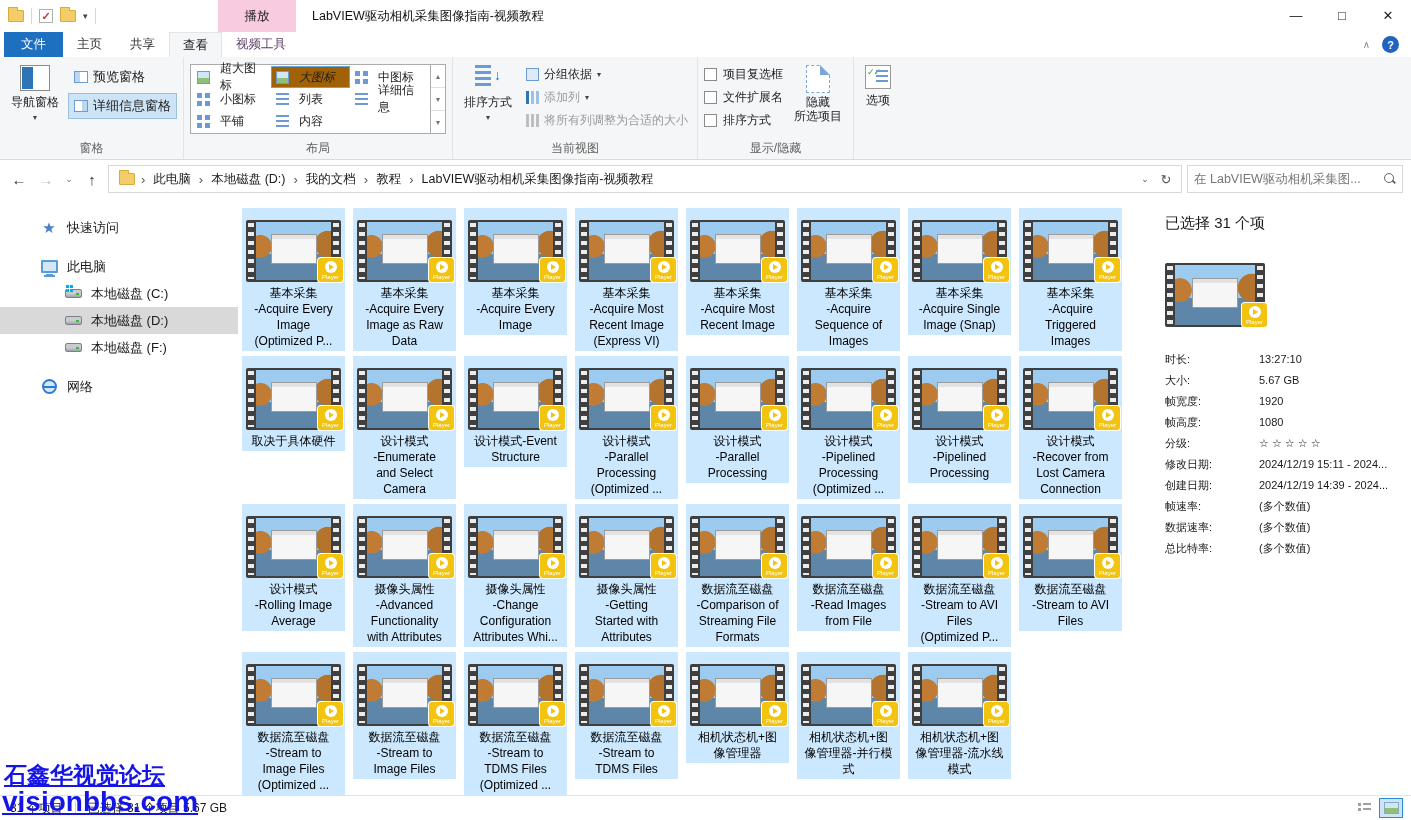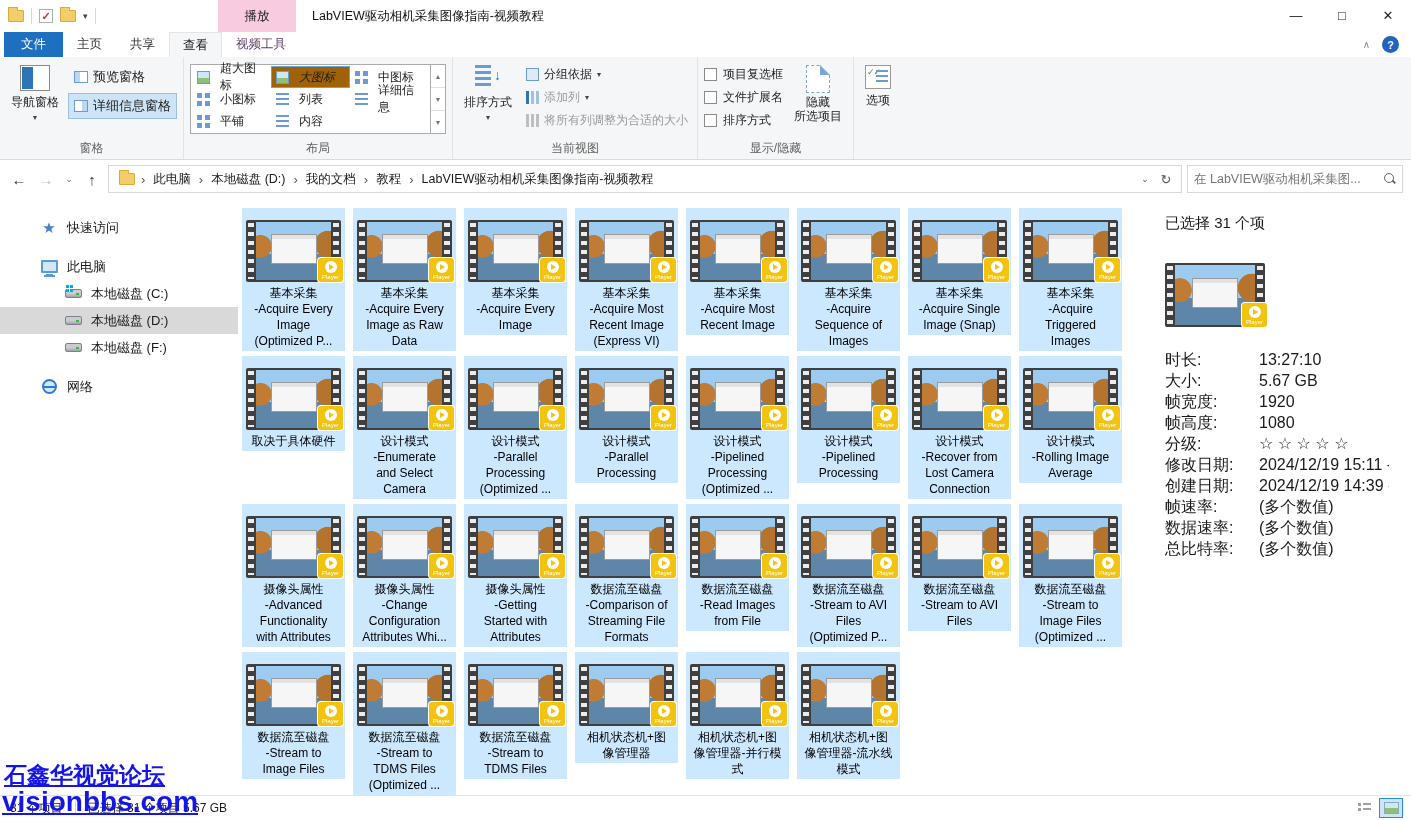--- a/index.html
+++ b/index.html
@@ -144,21 +144,21 @@
   .badge { position:absolute; right:-2px; bottom:0; width:25px; height:24px; background:#f2c40f; border-radius:3px; display:flex; flex-direction:column; align-items:center; justify-content:center; gap:1px; box-shadow:0 0 0 1px #fff; }
   .badge-circle { width:12px; height:12px; border-radius:50%; background:#fff; position:relative; }
   .badge-circle::after { content:""; position:absolute; left:4.5px; top:3px; border-left:5px solid #f2c40f; border-top:3px solid transparent; border-bottom:3px solid transparent; }
   .badge-label { font-size:6px; color:#fff; line-height:6px; }
   .caption { font-size:12px; line-height:16px; text-align:center; color:#000; white-space:pre-line; }
 
   .details-pane { width:262px; flex:none; padding:16px 22px 0 16px; }
   .dheader { font-size:15px; color:#1a1a1a; margin-bottom:30px; }
   .dthumb { width:100px; height:64px; position:relative; margin-bottom:22px; }
   .dprops { }
-  .dprop { display:flex; font-size:16px; line-height:21px; }
+  .dprop { display:flex; font-size:11px; line-height:21px; }
   .dlabel { width:94px; flex:none; color:#1a1a1a; }
   .dvalue { flex:1; color:#1a1a1a; white-space:nowrap; overflow:hidden; }
 
   
   .statusbar { height:25px; border-top:1px solid #e3e3e3; display:flex; align-items:center; padding:0 10px; font-size:12px; color:#1a1a1a; position:relative; background:#fff; }
   .sdiv { width:1px; height:14px; background:#d6d6d6; margin:0 12px; }
   .viewtoggles { position:absolute; right:8px; top:2px; display:flex; gap:3px; }
   .vt { width:24px; height:20px; display:flex; align-items:center; justify-content:center; border:1px solid transparent; }
   .vt.selected { background:#cde4f7; border:1px solid #2a8dd4; }
   .ic-listview { width:13px; height:12px; background:
@@ -555,20 +555,34 @@
               <span class="badge-circle"></span>
               <span class="badge-label">Player</span>
             </div>
           </div>
           <div class="caption">设计模式
 -Enumerate
 and Select
 Camera</div>
         </div>
 
+        <div class="tile">
+          <div class="thumb">
+            <div class="film"></div>
+            <div class="scene">
+              <div class="winrect"></div>
+            </div>
+            <div class="badge">
+              <span class="badge-circle"></span>
+              <span class="badge-label">Player</span>
+            </div>
+          </div>
+          <div class="caption">设计模式-Event
+Structure</div>
+        </div>
 
         <div class="tile">
           <div class="thumb">
             <div class="film"></div>
             <div class="scene">
               <div class="winrect"></div>
             </div>
             <div class="badge">
               <span class="badge-circle"></span>
               <span class="badge-label">Player</span>

